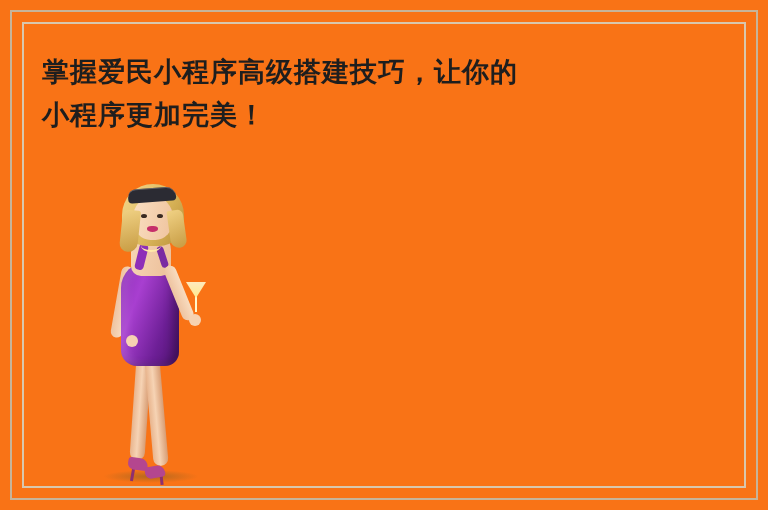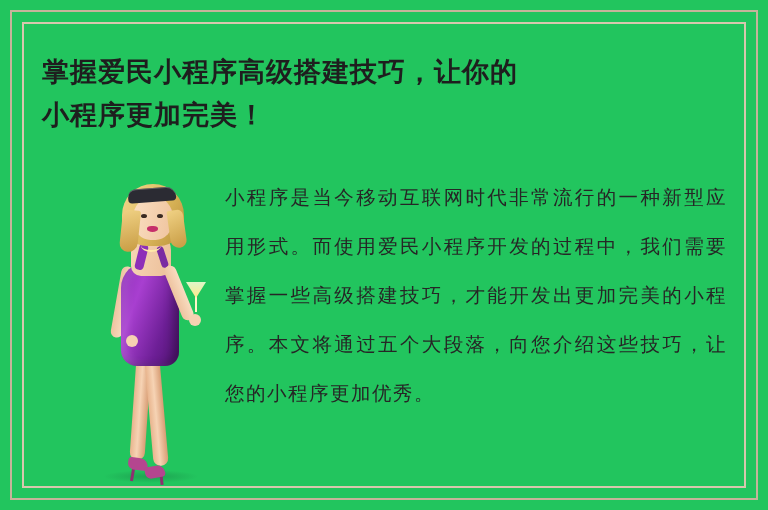--- a/index.html
+++ b/index.html
@@ -9,21 +9,21 @@
   body {
     width: 768px;
     height: 510px;
     overflow: hidden;
     font-family: "DejaVu Sans", sans-serif;
   }
   #page {
     position: relative;
     width: 768px;
     height: 510px;
-    background: #22c55e;
+    background: #f97316;
     box-sizing: border-box;
   }
   
   .frame-outer {
     position: absolute;
     left: 10px;
     top: 10px;
     right: 10px;
     bottom: 10px;
     border: 2px solid #c7b49a;
@@ -305,16 +305,15 @@
       <div class="head"></div>
       <div class="hair-side"></div>
       <div class="hair-side r"></div>
       <div class="sunglasses"></div>
       <div class="eye l"></div>
       <div class="eye r"></div>
       <div class="lips"></div>
       <div class="necklace"></div>
     </div>
 
-    <div class="body-text">小程序是当今移动互联网时代非常流行的一种新型应用形式。而使用爱民小程序开发的过程中，我们需要掌握一些高级搭建技巧，才能开发出更加完美的小程序。本文将通过五个大段落，向您介绍这些技巧，让您的小程序更加优秀。</div>
 
   </div>
 </div>
 
 </body></html>

